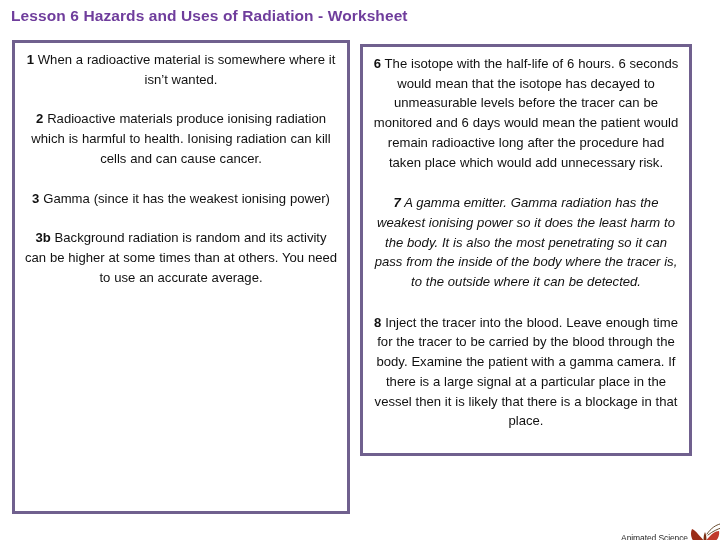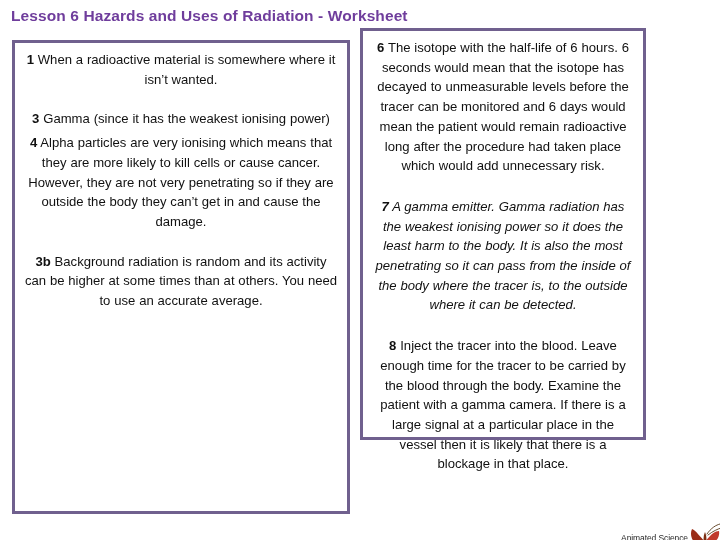--- a/index.html
+++ b/index.html
@@ -44,22 +44,22 @@
     border: 3px solid #70608e;
   }
   #box-left {
     left: 12px;
     top: 40px;
     width: 338px;
     height: 474px;
   }
   #box-right {
     left: 360px;
-    top: 28px;
-    width: 286px;
+    top: 44px;
+    width: 332px;
     height: 412px;
   }
   .box-inner {
     padding: 7px 9px 0 9px;
   }
 
   .answer-p {
     font-size: 13.1px;
     line-height: 19.7px;
     color: #111111;
@@ -70,21 +70,21 @@
   .answer-p:last-child {
     margin-bottom: 0;
   }
   .answer-p .num {
     font-weight: bold;
   }
 
   
   #box-left .answer-p.p1 { margin-bottom: 20px; }
   #box-left .answer-p.p2 { margin-bottom: 20px; }
-  #box-left .answer-p.p3 { margin-bottom: 4px; }
+  #box-left .answer-p.p3 { margin-bottom: 20px; }
   #box-left .answer-p.p4 { margin-bottom: 20px; }
   #box-left .answer-p.p5a { margin-bottom: 21px; }
 
   #box-right .answer-p.p6 { margin-bottom: 21px; }
   #box-right .answer-p.p7 { margin-bottom: 21px; font-style: italic; }
 
   
   .footer-logo {
     position: absolute;
     left: 604px;
@@ -121,28 +121,28 @@
 
   <div class="slide-title">Lesson 6 Hazards and Uses of Radiation - Worksheet</div>
 
   <div class="answer-box" id="box-left">
     <div class="box-inner">
 
       <p class="answer-p p1">
         <span class="num">1</span><span> When a radioactive material is somewhere where it isn’t wanted.</span>
       </p>
 
+      <p class="answer-p p2">
+        <span class="num">2</span><span> Radioactive materials produce ionising radiation which is harmful to health. Ionising radiation can kill cells and can cause cancer.</span>
+      </p>
 
       <p class="answer-p p3">
         <span class="num">3</span><span> Gamma (since it has the weakest ionising power)</span>
       </p>
 
-      <p class="answer-p p4">
-        <span class="num">4</span><span> Alpha particles are very ionising which means that they are more likely to kill cells or cause cancer. However, they are not very penetrating so if they are outside the body they can’t get in and cause the damage.</span>
-      </p>
 
 
       <p class="answer-p p5b">
         <span class="num">3b</span><span> Background radiation is random and its activity can be higher at some times than at others. You need to use an accurate average.</span>
       </p>
 
     </div>
   </div>
 
   <div class="answer-box" id="box-right">

